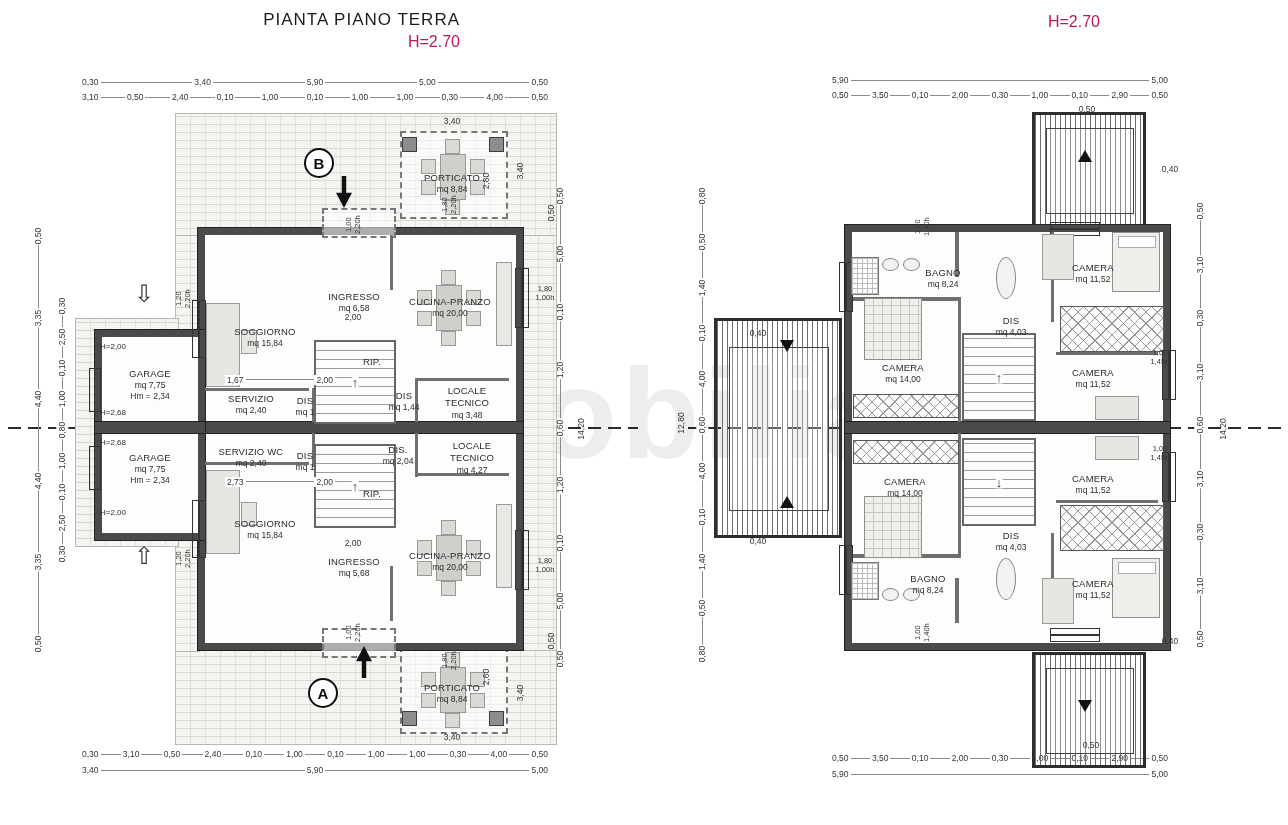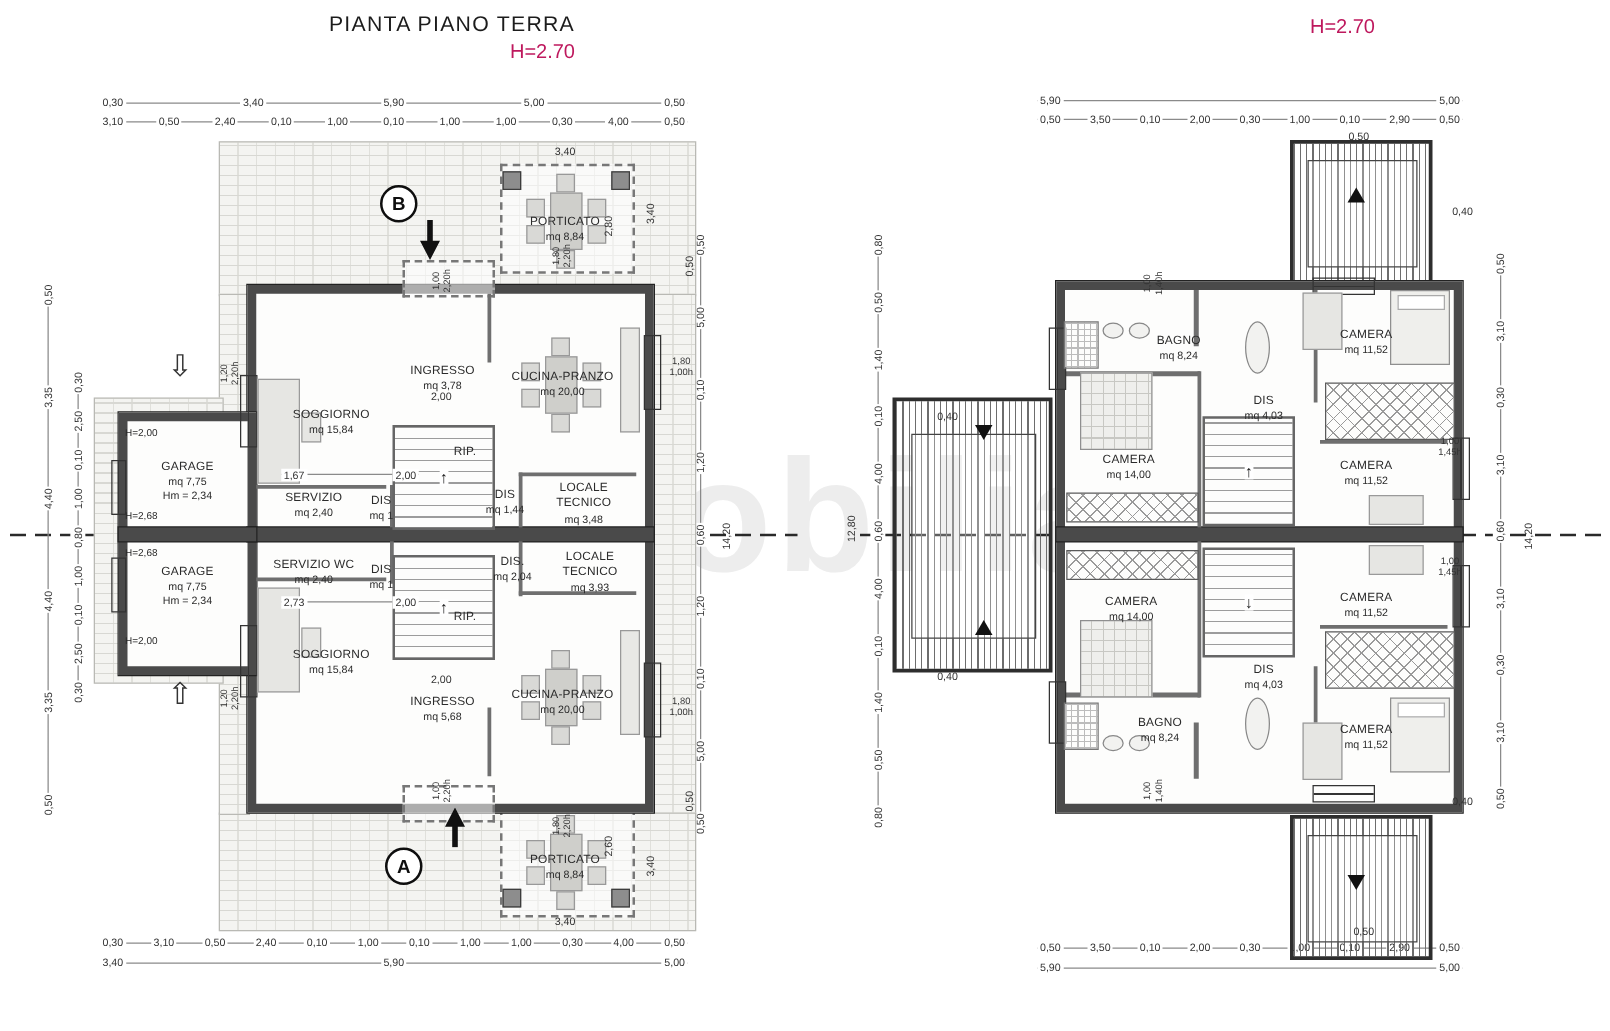--- a/index.html
+++ b/index.html
@@ -290,21 +290,21 @@
   </div>
   <div class="room" style="left:285px;top:395px;width:40px;">
     <span class="rn">DIS</span>
     <span class="ra">mq 1</span>
   </div>
   <div class="room" style="left:352px;top:356px;width:40px;">
     <span class="rn">RIP.</span>
   </div>
   <div class="room" style="left:309px;top:291px;width:90px;">
     <span class="rn">INGRESSO</span>
-    <span class="ra">mq 3,78</span>
+    <span class="ra">mq 6,58</span>
   </div>
   <div class="room" style="left:405px;top:296px;width:90px;">
     <span class="rn">CUCINA-PRANZO</span>
     <span class="ra">mq 20,00</span>
   </div>
   <div class="room" style="left:384px;top:390px;width:40px;">
     <span class="rn">DIS</span>
     <span class="ra">mq 1,44</span>
   </div>
   <div class="room" style="left:432px;top:385px;width:70px;">
@@ -339,27 +339,27 @@
     <span class="rn">RIP.</span>
   </div>
   <div class="room" style="left:309px;top:556px;width:90px;">
     <span class="rn">INGRESSO</span>
     <span class="ra">mq 5,68</span>
   </div>
   <div class="room" style="left:405px;top:550px;width:90px;">
     <span class="rn">CUCINA-PRANZO</span>
     <span class="ra">mq 20,00</span>
   </div>
-  <div class="room" style="left:390px;top:444px;width:40px;">
+  <div class="room" style="left:378px;top:444px;width:40px;">
     <span class="rn">DIS.</span>
     <span class="ra">mq 2,04</span>
   </div>
   <div class="room" style="left:437px;top:440px;width:70px;">
     <span class="rn">LOCALE TECNICO</span>
-    <span class="ra">mq 3,93</span>
+    <span class="ra">mq 4,27</span>
   </div>
   <div class="room" style="left:412px;top:682px;width:80px;">
     <span class="rn">PORTICATO</span>
     <span class="ra">mq 8,84</span>
   </div>
 
   <div class="dim-row" style="left:225px;top:374px;width:110px;height:11px;">
       <span class="dim">1,67</span>
       <span class="dim">2,00</span>
     </div>

